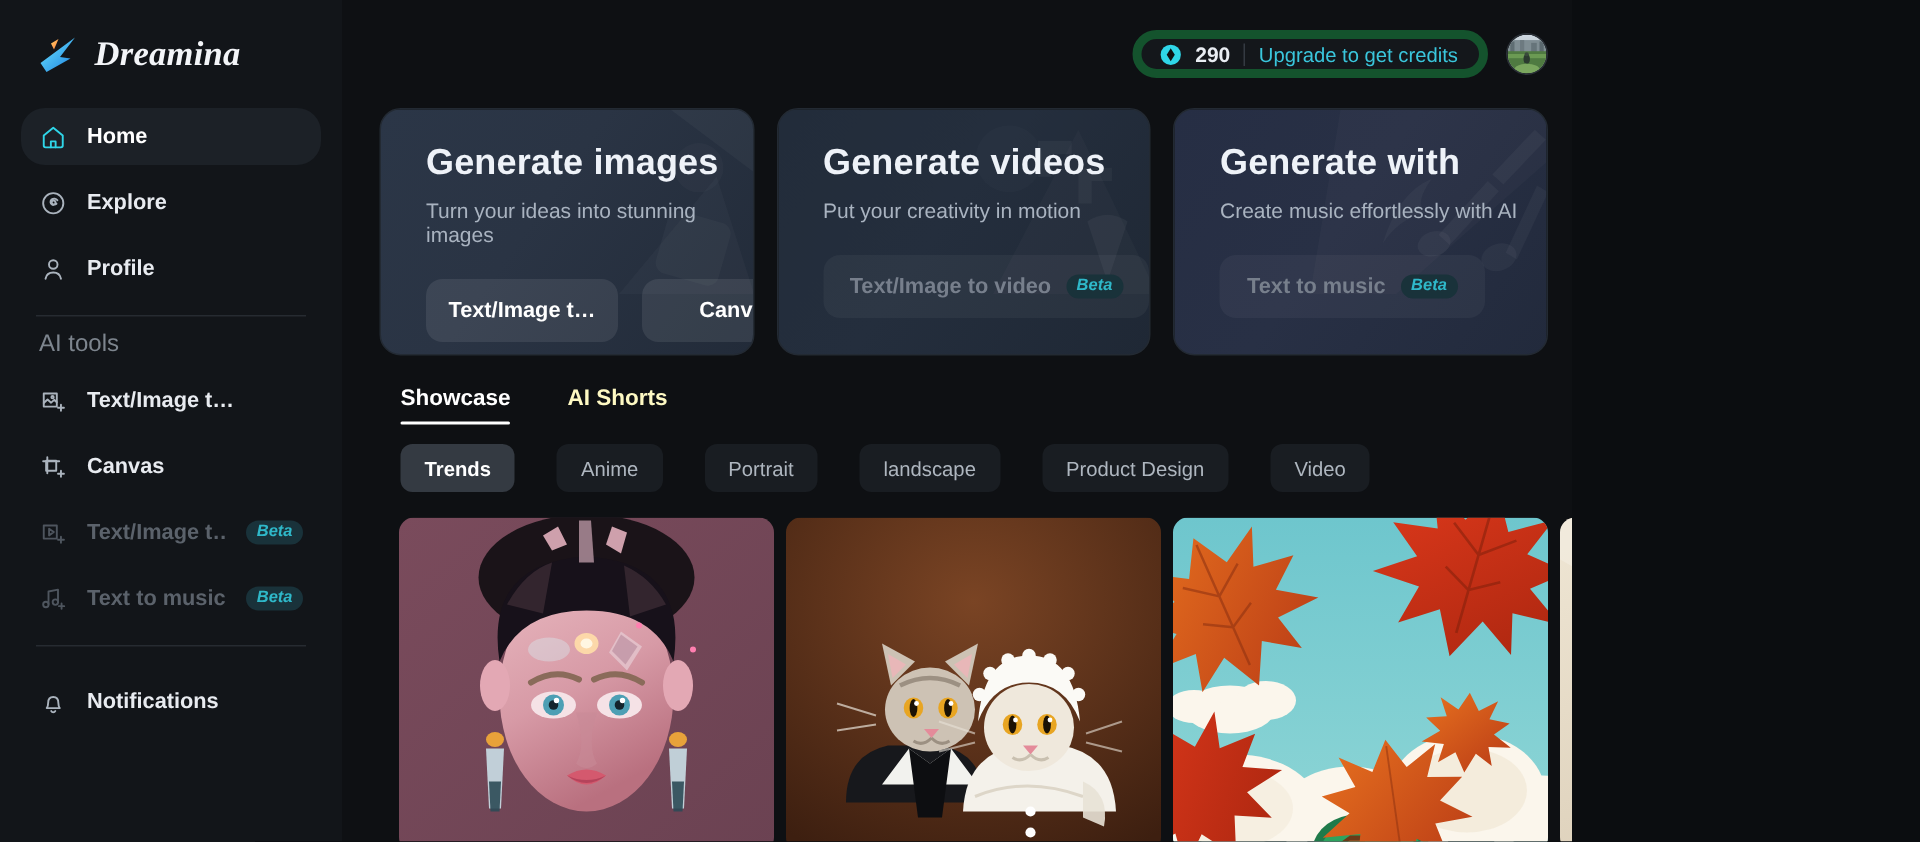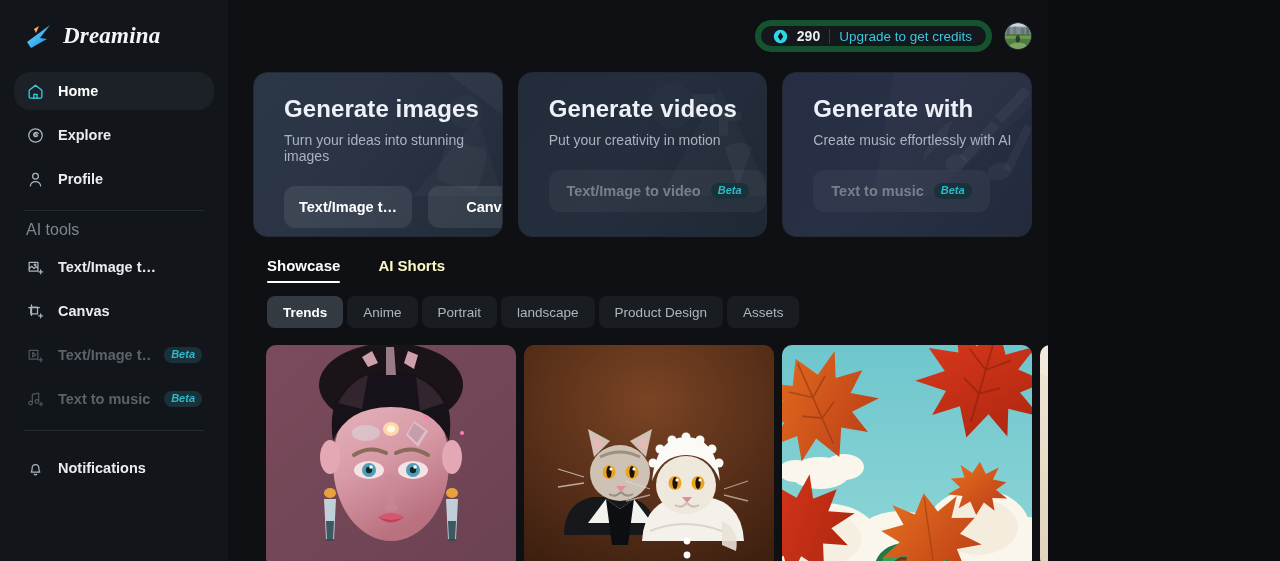--- a/index.html
+++ b/index.html
@@ -120,21 +120,21 @@
     font-size: 15px; font-weight: bold; color: #fef9c3; cursor: pointer;
     padding-bottom: 9px; position: relative;
   }
   .tab.active { color: #ffffff; }
   .tab.active::after {
     content: ""; position: absolute; left: 0; right: 0; bottom: 0;
     height: 2px; background: #ffffff; border-radius: 2px;
   }
 
   
-  .chips { display: flex; gap: 4px; padding: 13px 0 0 39px; }
+  .chips { display: flex; gap: 28px; padding: 13px 0 0 39px; }
   .chip {
     height: 32px; border-radius: 8px; background: #191d22;
     display: flex; align-items: center; padding: 0 16px;
     font-size: 13.5px; color: #aeb6bf; cursor: pointer; white-space: nowrap;
   }
   .chip.active { background: #343a42; color: #ffffff; font-weight: bold; }
 
   
   .gallery { display: flex; gap: 8px; padding: 17px 0 0 38px; }
   .card {
@@ -383,21 +383,21 @@
       <div class="chip">
           <span>Portrait</span>
         </div>
       <div class="chip">
           <span>landscape</span>
         </div>
       <div class="chip">
           <span>Product Design</span>
         </div>
       <div class="chip">
-          <span>Assets</span>
+          <span>Video</span>
         </div>
     </div>
 
     <div class="gallery">
 
       <div class="card">
         <svg viewBox="0 0 250 223" preserveAspectRatio="xMidYMin slice">
           <defs>
             <linearGradient id="p1bg" x1="0" y1="0" x2="1" y2="1">
               <stop offset="0" stop-color="#7a4b5c"></stop>

